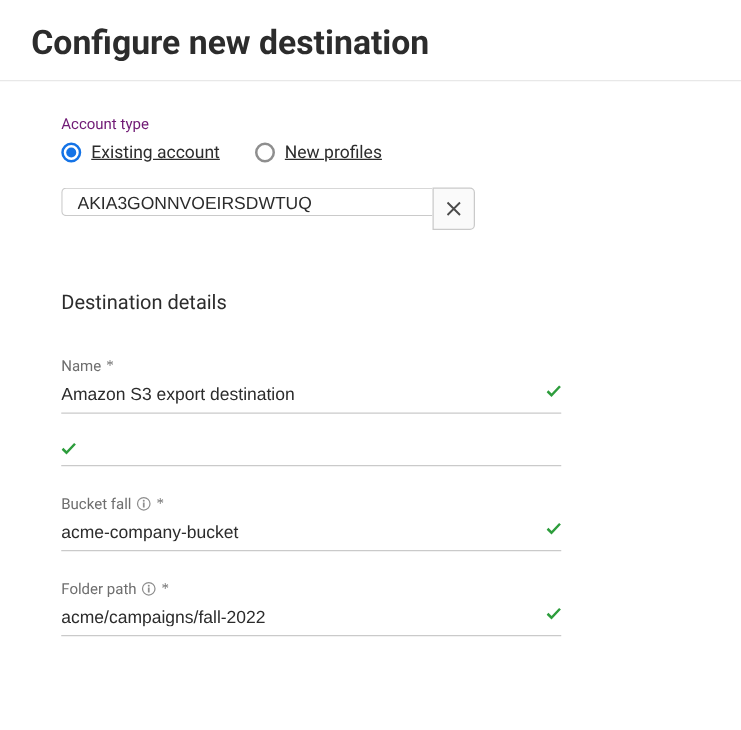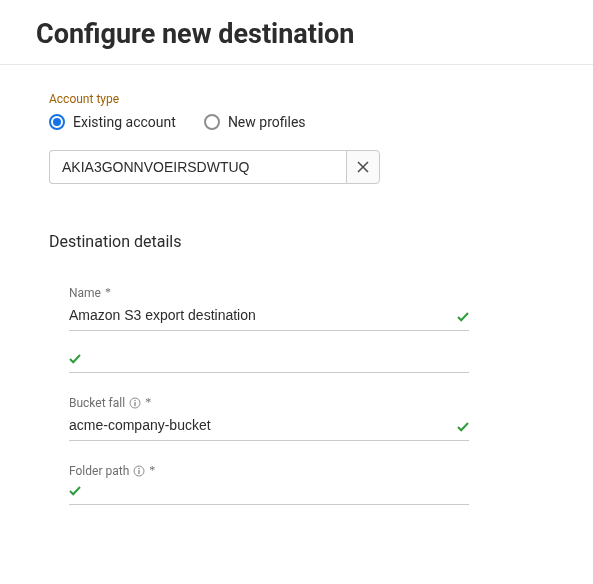--- a/index.html
+++ b/index.html
@@ -8,39 +8,40 @@
       background: #fff;
       color: #2c2c2c;
       width: 593px;
       height: 584px;
       overflow: hidden;
     }
     .page-title {
       font-size: 27px;
       font-weight: 700;
       color: #2c2c2c;
-      padding: 18px 25px 14px 36px;
+      padding: 18px 25px 14px 25px;
       border-bottom: 1px solid #e8e8e8;
     }
     .form-area {
       padding: 27px 49px 0 49px;
     }
     .field-label {
       font-size: 12px;
-      color: #a16207;
+      color: #701a75;
       margin-bottom: 8px;
       display: flex;
       align-items: center;
       gap: 4px;
     }
     .radio-row {
       display: flex;
       align-items: flex-end;
       gap: 28px;
       margin-bottom: 20px;
+      text-decoration: underline;
     }
     .radio-opt {
       display: flex;
       align-items: center;
       gap: 8px;
       cursor: pointer;
     }
     .radio-outer {
       width: 16px; height: 16px;
       border-radius: 50%;
@@ -60,21 +61,21 @@
       font-size: 14px;
       color: #2c2c2c;
     }
     .account-input-row {
       display: flex;
       width: 331px;
       margin-bottom: 48px;
     }
     .account-input {
       flex: 1;
-      height: 34px;
+      height: 23px;
       border: 1px solid #cacaca;
       border-right: none;
       border-radius: 4px 0 0 4px;
       padding: 0 12px;
       font-size: 14px;
       color: #2c2c2c;
       outline: none;
       background: #fff;
     }
     .clear-btn {
@@ -88,21 +89,20 @@
     .clear-btn svg { width: 12px; height: 12px; }
     .section-title {
       font-size: 16px;
       font-weight: 400;
       color: #2c2c2c;
       margin-bottom: 34px;
     }
     .detail-field {
       width: 400px;
       margin-bottom: 22px;
-      margin-left: 20px;
     }
     .detail-label {
       font-size: 12px;
       color: #6e6e6e;
       margin-bottom: 7px;
       display: flex;
       align-items: center;
       gap: 4px;
     }
     .asterisk {
@@ -112,21 +112,21 @@
     }
     .info-icon {
       width: 12px; height: 12px;
       display: inline-flex;
       align-items: center; justify-content: center;
     }
     .info-icon svg { width: 12px; height: 12px; }
     .detail-input-wrap {
       position: relative;
       display: flex;
-      align-items: flex-end;
+      align-items: flex-start;
       border-bottom: 1px solid #cacaca;
       padding-bottom: 7px;
     }
     .detail-input {
       flex: 1;
       border: none;
       outline: none;
       font-size: 14px;
       color: #2c2c2c;
       background: transparent;
@@ -226,20 +226,21 @@
       <span class="info-icon">
         <svg viewBox="0 0 12 12">
             <circle cx="6" cy="6" r="5" stroke="#8e8e8e" stroke-width="1" fill="none"></circle>
             <circle cx="6" cy="3.5" r="0.8" fill="#8e8e8e"></circle>
             <rect x="5.3" y="5" width="1.4" height="4" fill="#8e8e8e"></rect>
           </svg>
       </span>
       <span class="asterisk">*</span>
     </div>
     <div class="detail-input-wrap">
+      <input class="detail-input" type="text" value="acme/campaigns/fall-2022" style="">
       <span class="check-mark">
         <svg viewBox="0 0 12 12">
             <path d="M1 6 L4.2 9.2 L11 2" stroke="#2d9d3c" stroke-width="2" fill="none"></path>
           </svg>
       </span>
     </div>
   </div>
 
 </div>
 

